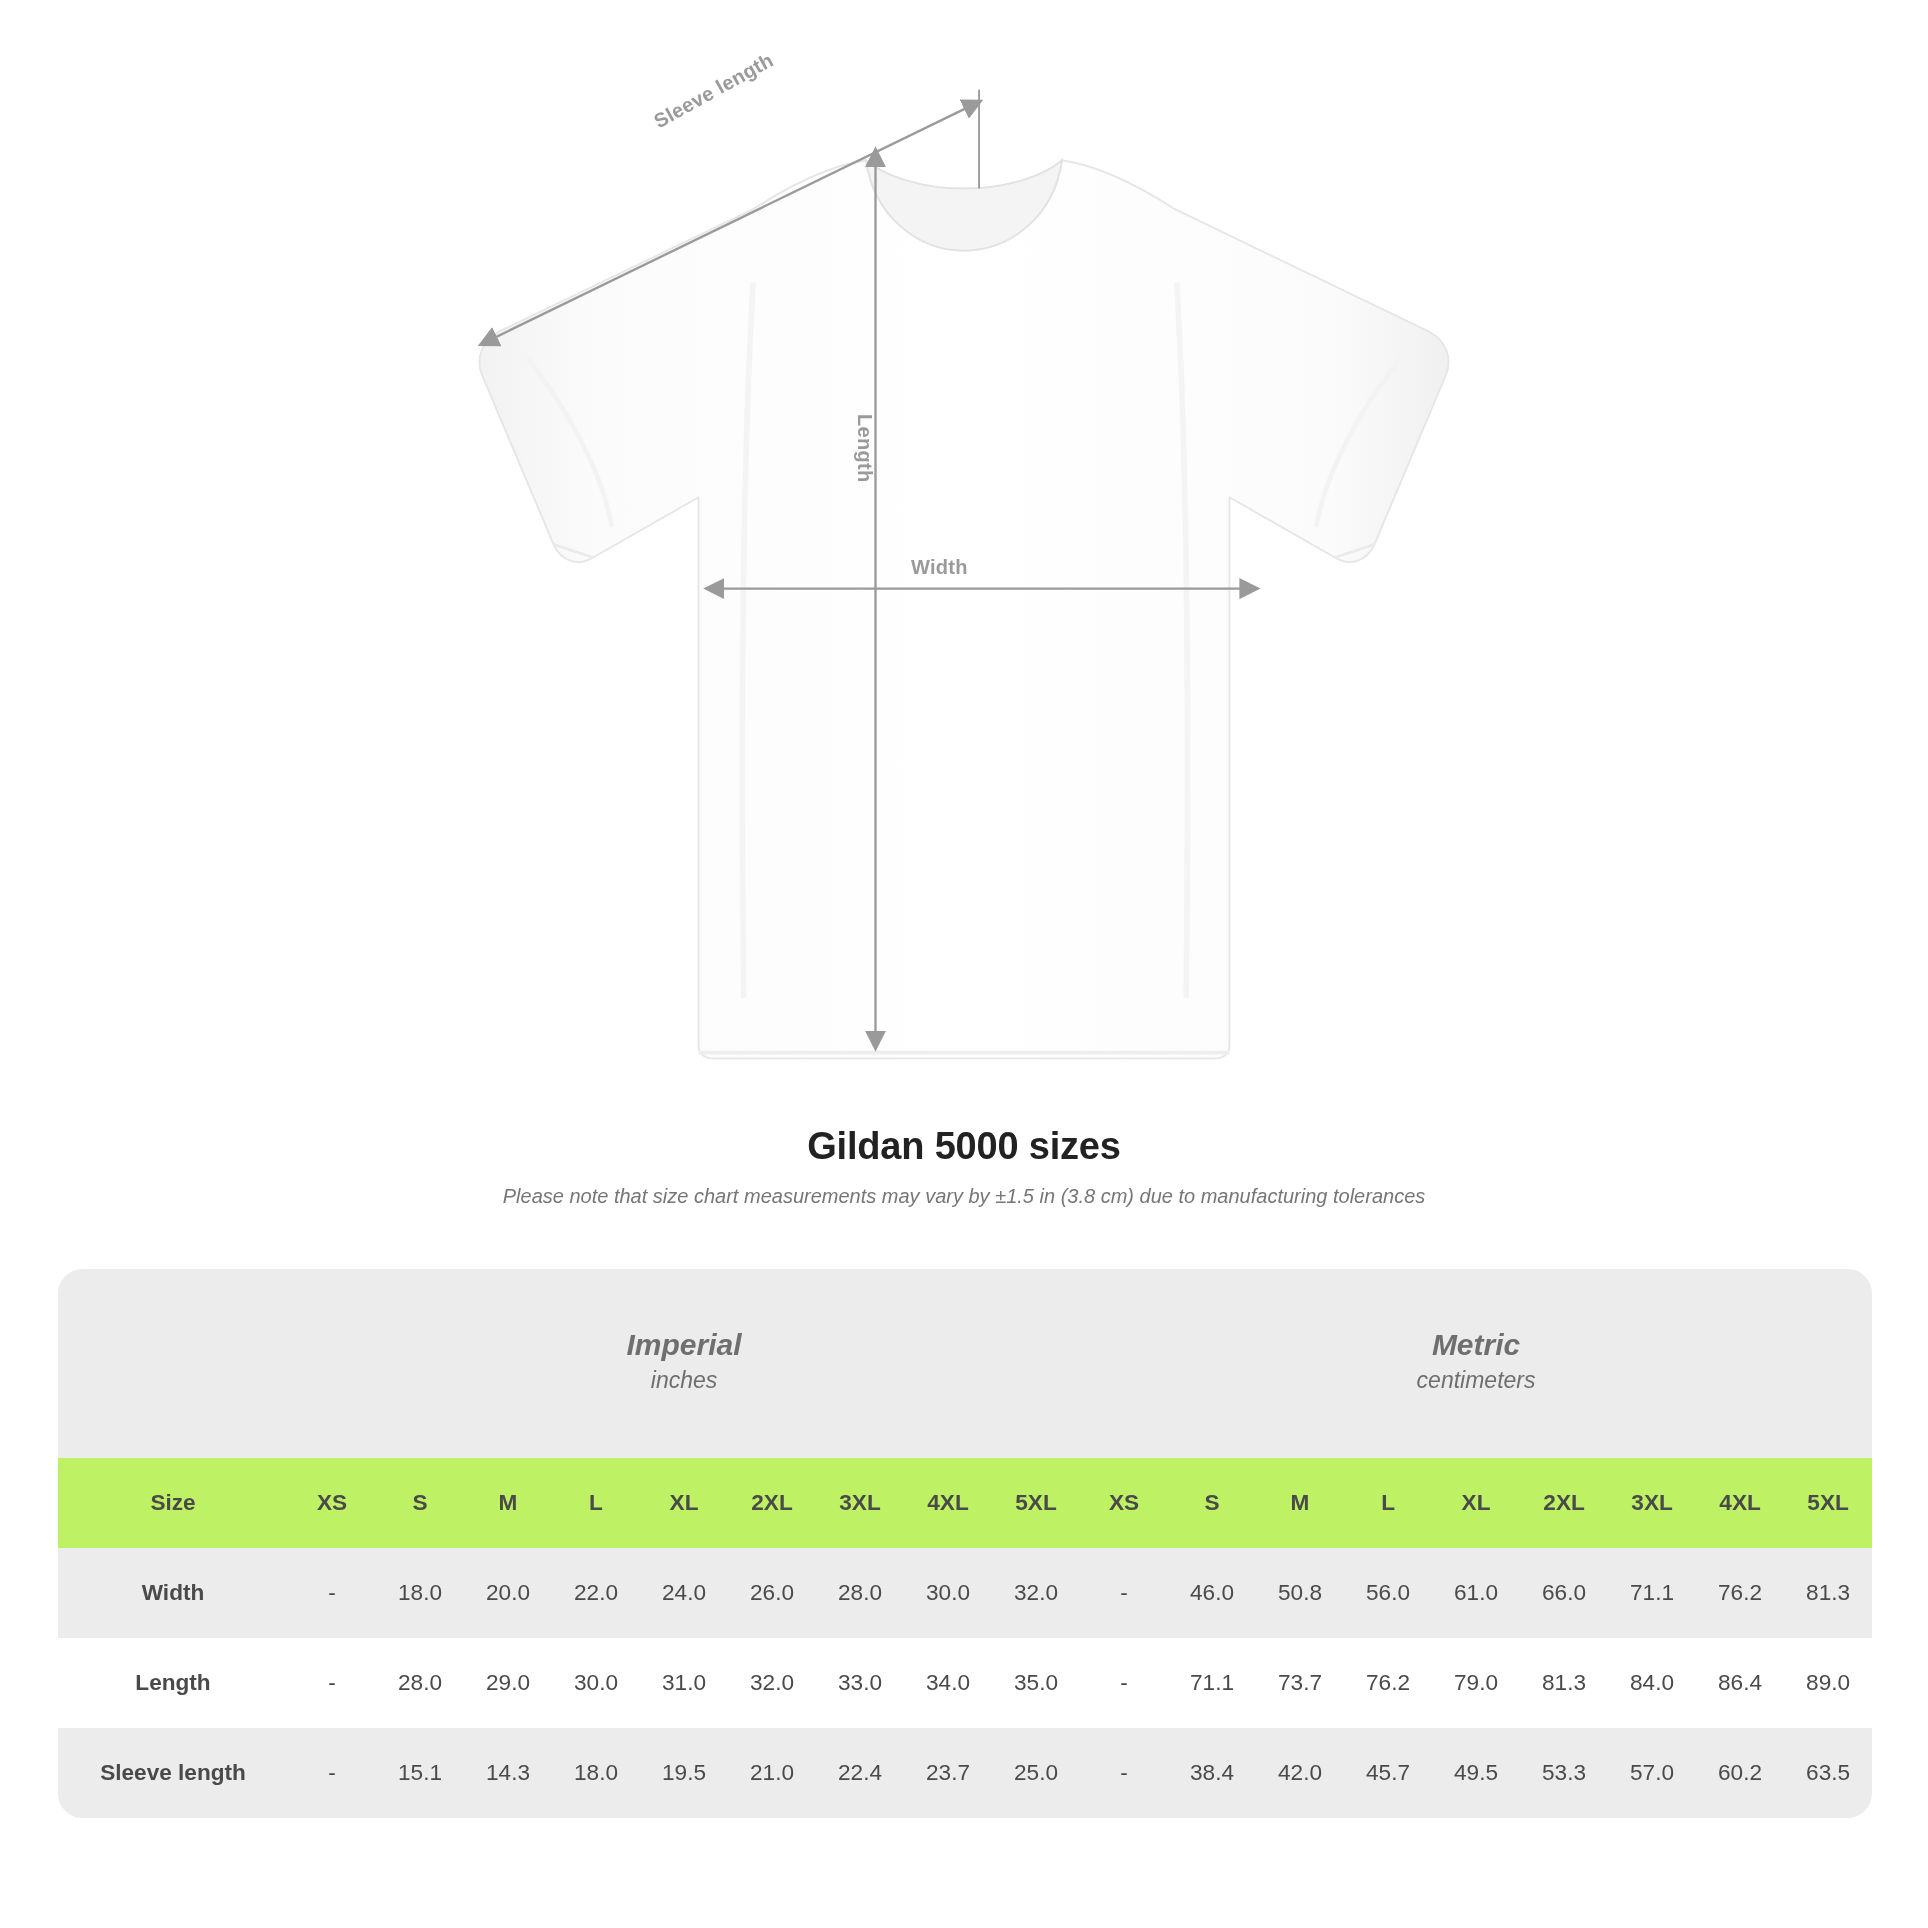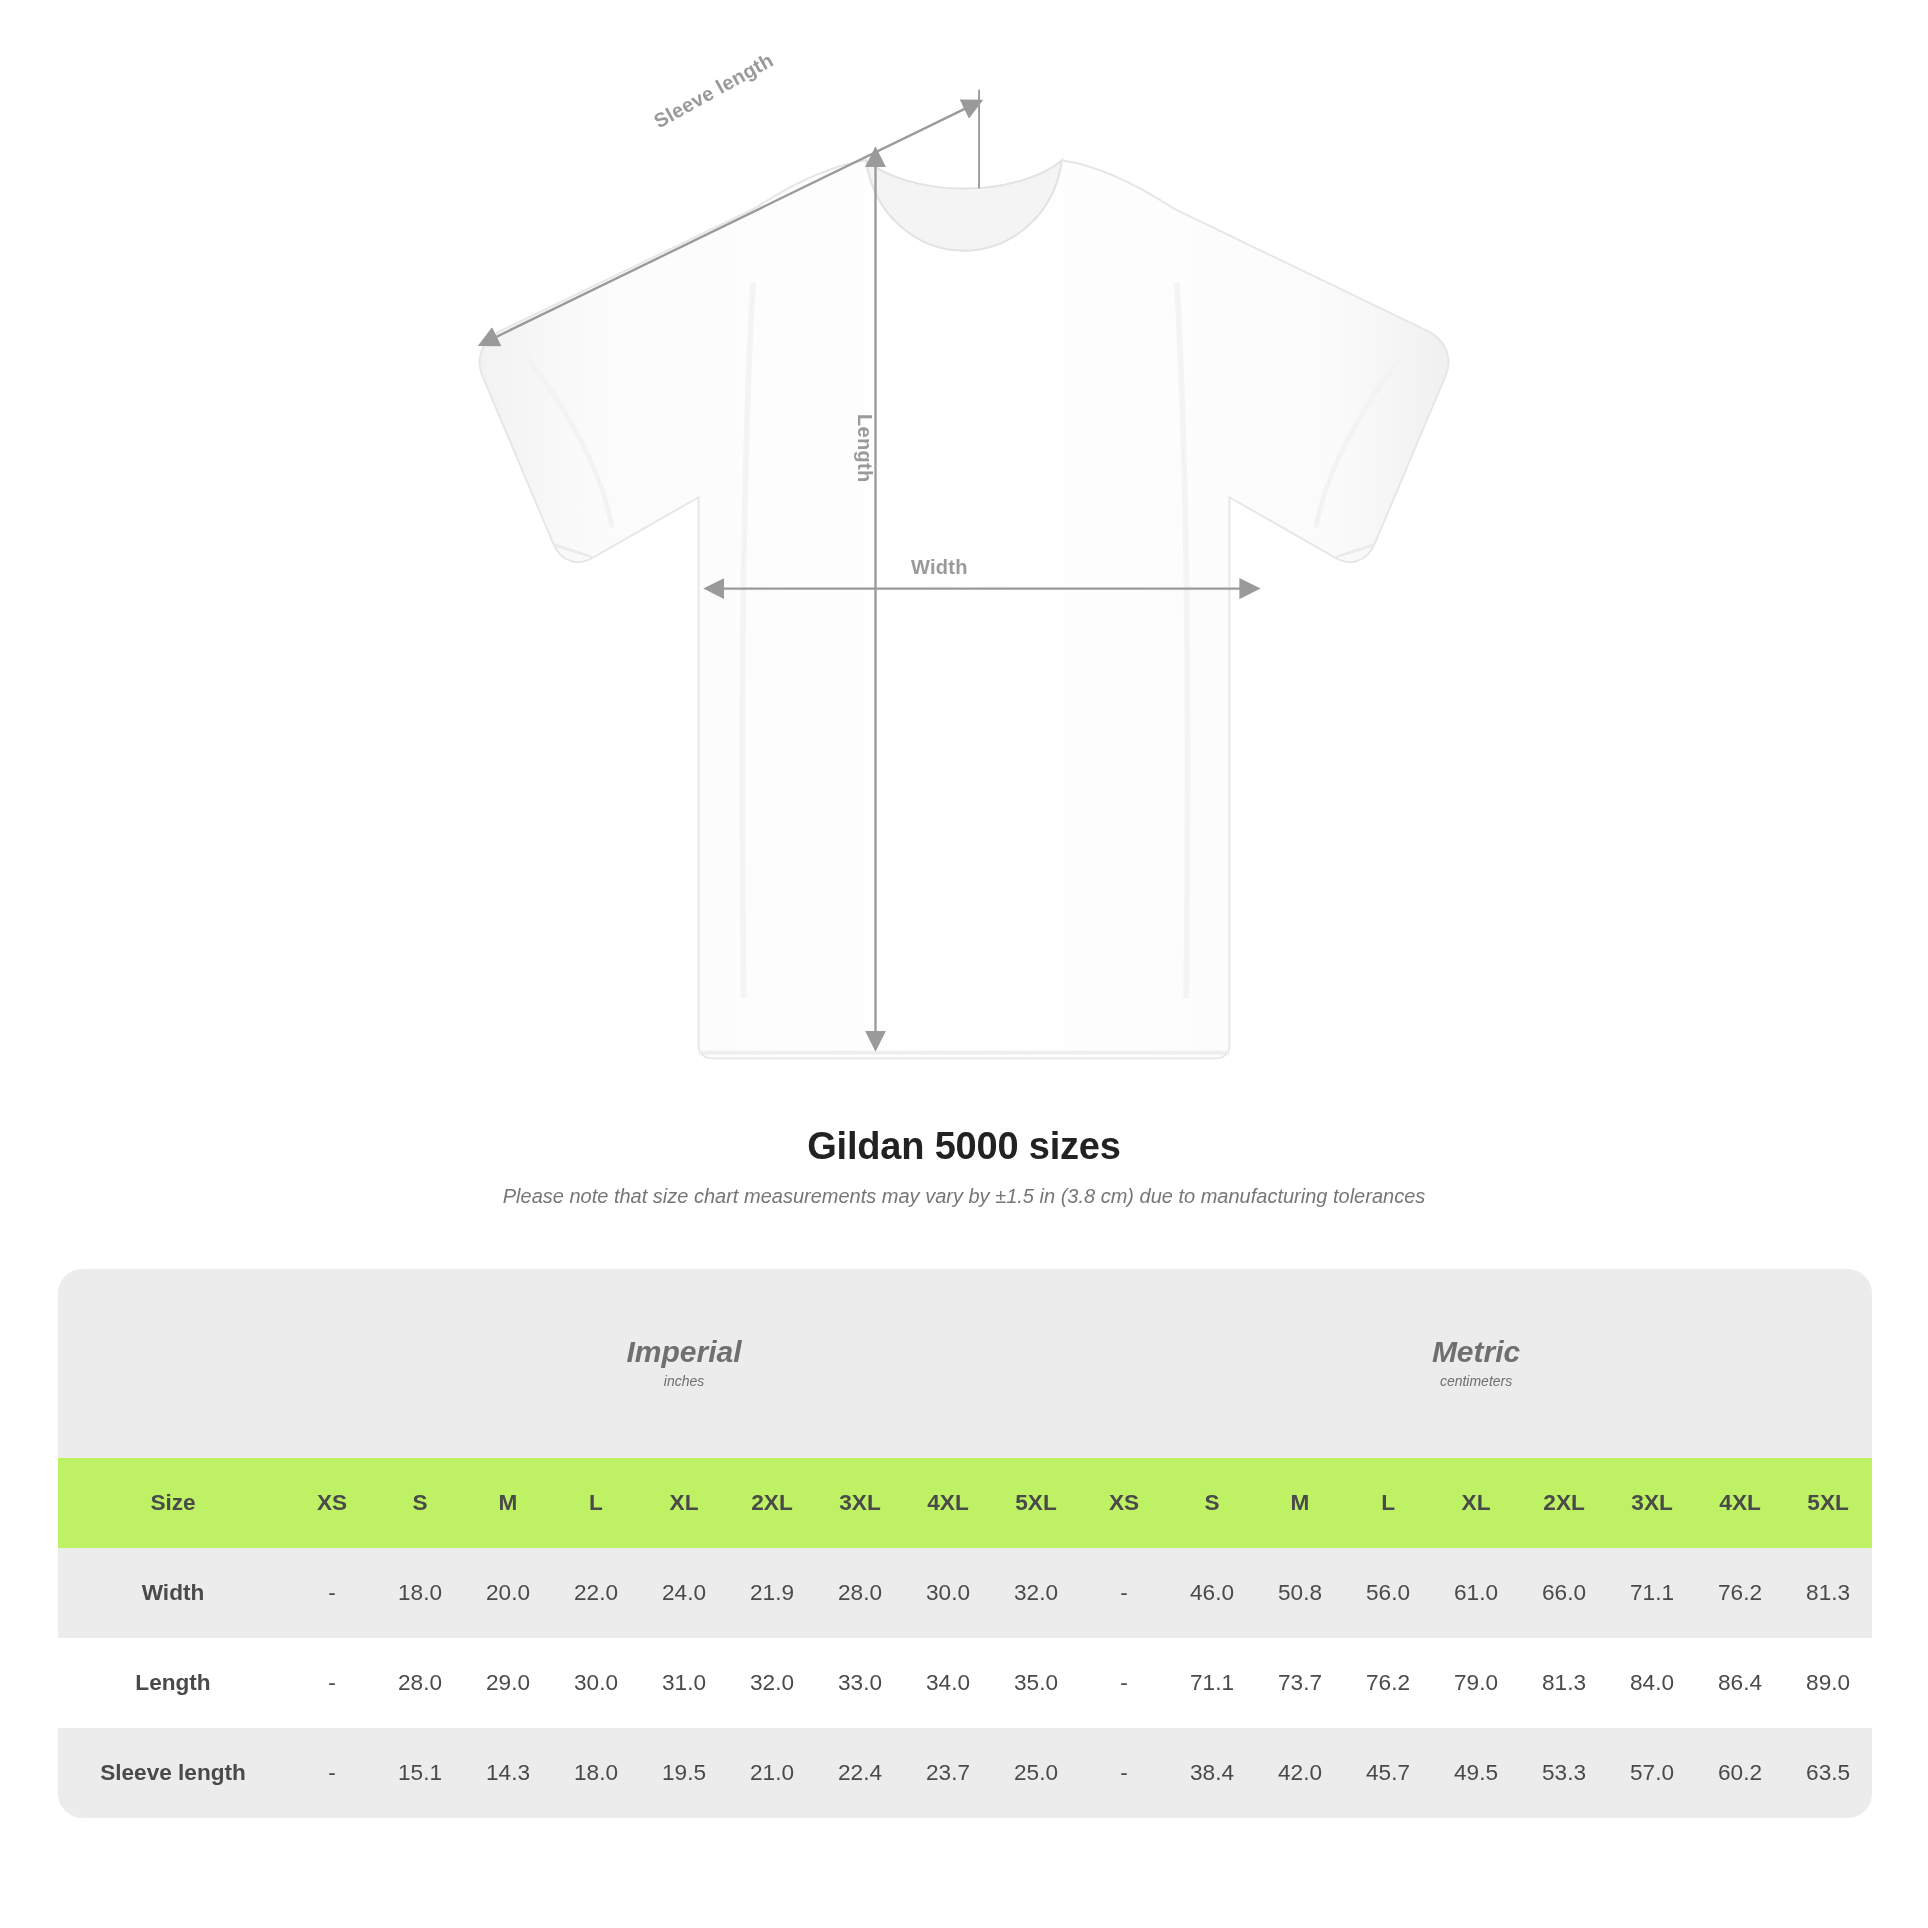--- a/index.html
+++ b/index.html
@@ -105,21 +105,21 @@
   }
   .unit-header-row td.left-pad { background: #ececec; }
   .unit-name {
     font-size: 30px;
     font-weight: bold;
     font-style: italic;
     color: #6f6f6f;
     line-height: 1.15;
   }
   .unit-sub {
-    font-size: 14px;
+    font-size: 23px;
     font-style: italic;
     color: #6f6f6f;
     line-height: 1.6;
   }
   .size-row td {
     height: 90px;
     vertical-align: middle;
     text-align: center;
     background: #bef264;
     font-size: 22.6px;
@@ -280,21 +280,21 @@
           <td>5XL</td>
         </tr>
 
         <tr class="data-row shaded">
           <td class="row-label">Width</td>
           <td>-</td>
           <td>18.0</td>
           <td>20.0</td>
           <td>22.0</td>
           <td>24.0</td>
-          <td>21.9</td>
+          <td>26.0</td>
           <td>28.0</td>
           <td>30.0</td>
           <td>32.0</td>
           <td>-</td>
           <td>46.0</td>
           <td>50.8</td>
           <td>56.0</td>
           <td>61.0</td>
           <td>66.0</td>
           <td>71.1</td>

